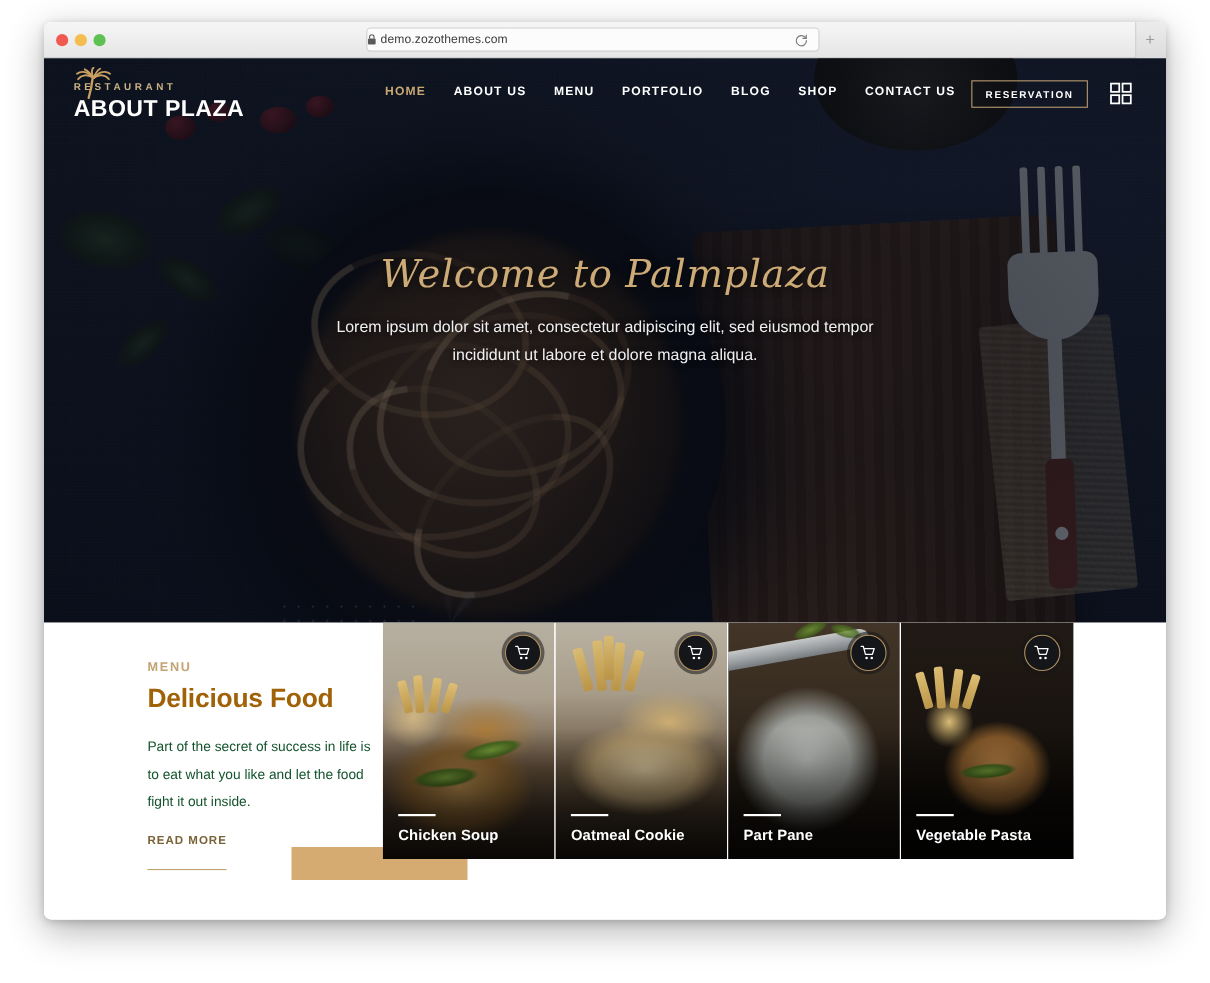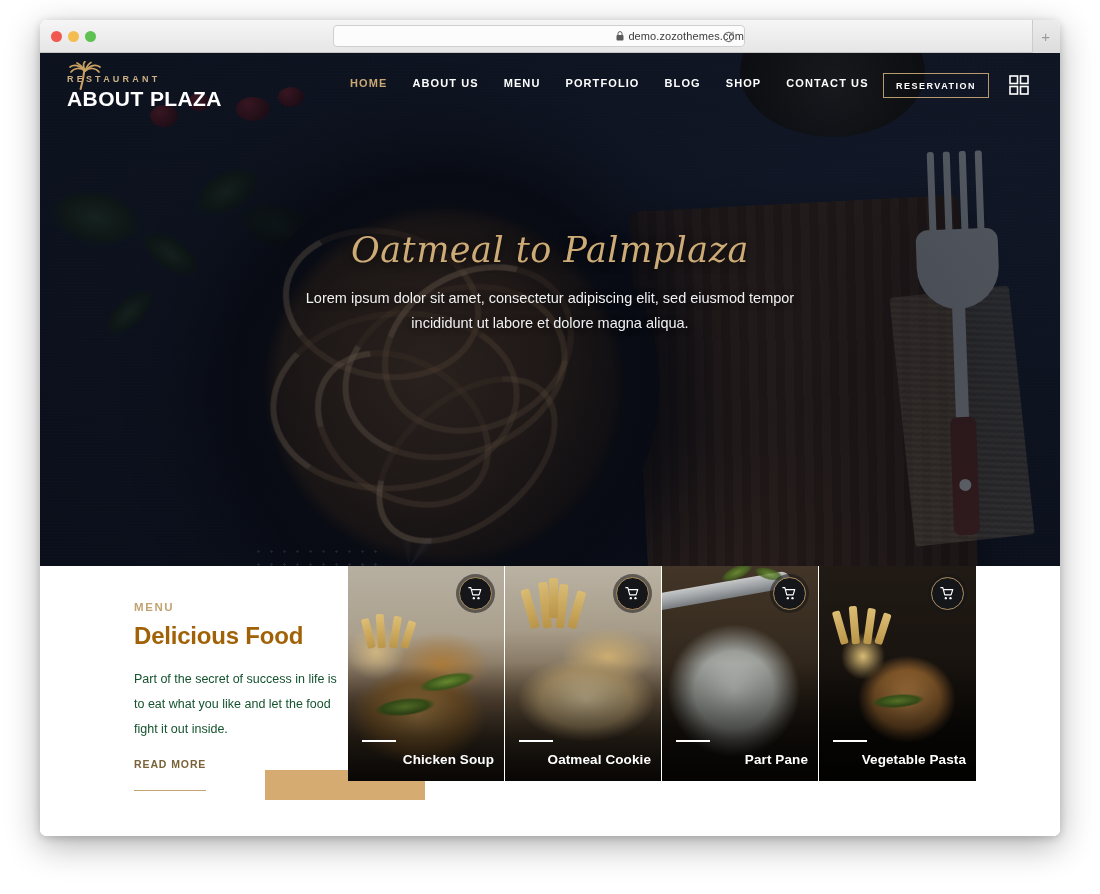--- a/index.html
+++ b/index.html
@@ -66,21 +66,21 @@
     position: absolute;
     left: 293px;
     top: 5px;
     width: 412px;
     height: 22px;
     background: #fcfcfc;
     border: 1px solid #cfcfcf;
     border-radius: 4px;
     display: flex;
     align-items: center;
-    justify-content: flex-end;
+    justify-content: flex-start;
   }
   #url-inner {
     display: flex;
     align-items: center;
     gap: 4px;
     font-size: 11px;
     color: #3c3c3c;
     letter-spacing: 0.1px;
   }
   #lock-icon { display: block; }
@@ -498,21 +498,20 @@
     width: 34px;
     height: 2px;
     background: #ffffff;
     margin-bottom: 10px;
   }
   .card-title {
     font-size: 13.5px;
     font-weight: 700;
     color: #ffffff;
     letter-spacing: 0.1px;
-    text-align: right;
   }
 
   
   .photo-sandwich-a {
     background:
       radial-gradient(ellipse 60% 32% at 45% 70%, #c99a55 0%, #8a6330 48%, rgba(60,42,22,0) 72%),
       radial-gradient(ellipse 45% 22% at 60% 46%, #b6833f 0%, rgba(110,78,36,0) 70%),
       radial-gradient(ellipse 26% 18% at 18% 40%, #dcc089 0%, rgba(150,120,70,0) 72%),
       linear-gradient(180deg, #cbc3b3 0%, #b8ac98 32%, #6b5640 62%, #2e2318 100%);
   }
@@ -677,21 +676,21 @@
 
           <svg id="grid-toggle" viewBox="0 0 22 22">
             <rect x="2" y="2" width="7.5" height="7.5" fill="none" stroke="#ffffff" stroke-width="1.6"></rect>
             <rect x="12.5" y="2" width="7.5" height="7.5" fill="none" stroke="#ffffff" stroke-width="1.6"></rect>
             <rect x="2" y="12.5" width="7.5" height="7.5" fill="none" stroke="#ffffff" stroke-width="1.6"></rect>
             <rect x="12.5" y="12.5" width="7.5" height="7.5" fill="none" stroke="#ffffff" stroke-width="1.6"></rect>
           </svg>
         </header>
 
         <div id="hero-content">
-          <div id="hero-script">Oatmeal to Palmplaza</div>
+          <div id="hero-script">Welcome to Palmplaza</div>
           <p id="hero-sub">Lorem ipsum dolor sit amet, consectetur adipiscing elit, sed eiusmod tempor incididunt ut labore et dolore magna aliqua.</p>
         </div>
       </section>
 
       <section id="menu-section">
 
         <div id="menu-intro">
           <div id="menu-eyebrow">MENU</div>
           <h2 id="menu-heading">Delicious Food</h2>
           <p id="menu-desc">Part of the secret of success in life is to eat what you like and let the food fight it out inside.</p>

